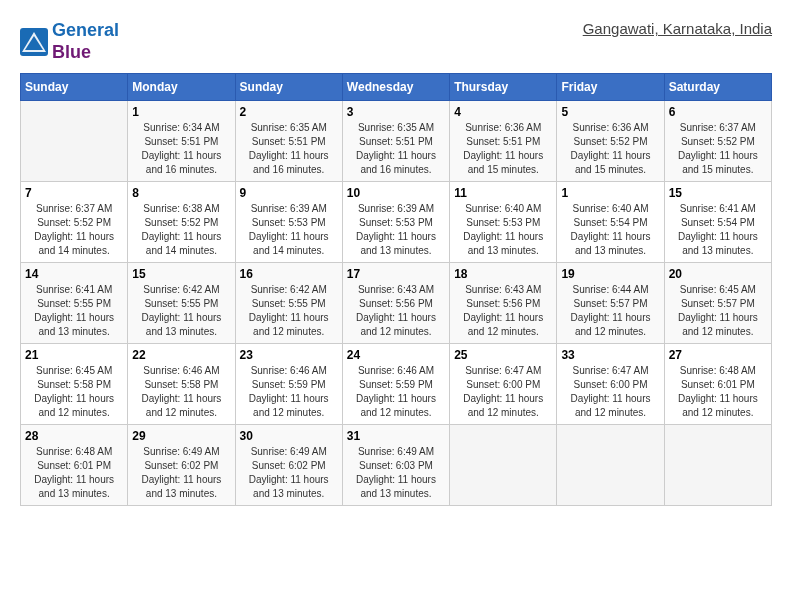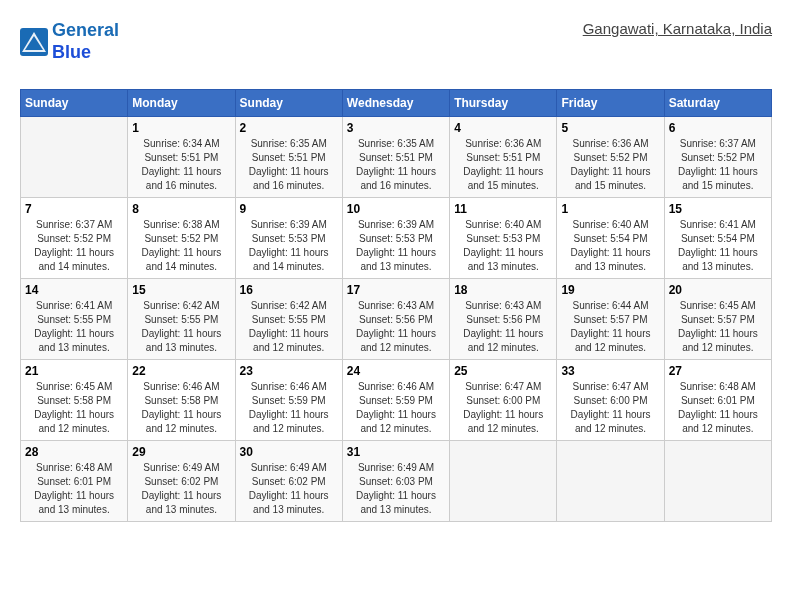--- a/index.html
+++ b/index.html
@@ -7,21 +7,21 @@
       font-family: Arial, sans-serif;
       background: #fff;
       width: 792px;
       min-height: 612px;
       padding: 20px;
     }
     .header-area {
       display: flex;
       justify-content: space-between;
       align-items: flex-start;
-      margin-bottom: 26px;
+      margin-bottom: 10px;
     }
     .logo {
       display: flex;
       align-items: center;
     }
     .logo-text {
       font-size: 18px;
       font-weight: bold;
       color: #333;
       line-height: 1.2;
@@ -96,21 +96,21 @@
 
 <div class="header-area">
   <div class="logo">
     <svg class="logo-icon" viewBox="0 0 28 28">
       <rect x="0" y="0" width="28" height="28" rx="3" fill="#1a6bb5"></rect>
       <polygon points="14,4 26,24 2,24" fill="#fff" opacity="0.9"></polygon>
       <polygon points="14,8 23,22 5,22" fill="#1a6bb5"></polygon>
     </svg>
     <div class="logo-text">
       <span>General</span><br>
-      <span style="color:#1d4ed8">Blue</span>
+      <span style="color:#701a75">Blue</span>
     </div>
   </div>
   <div class="title-area">
     <div class="subtitle">Gangawati, Karnataka, India</div>
   </div>
 </div>
 
 <table>
   <thead>
     <tr>

